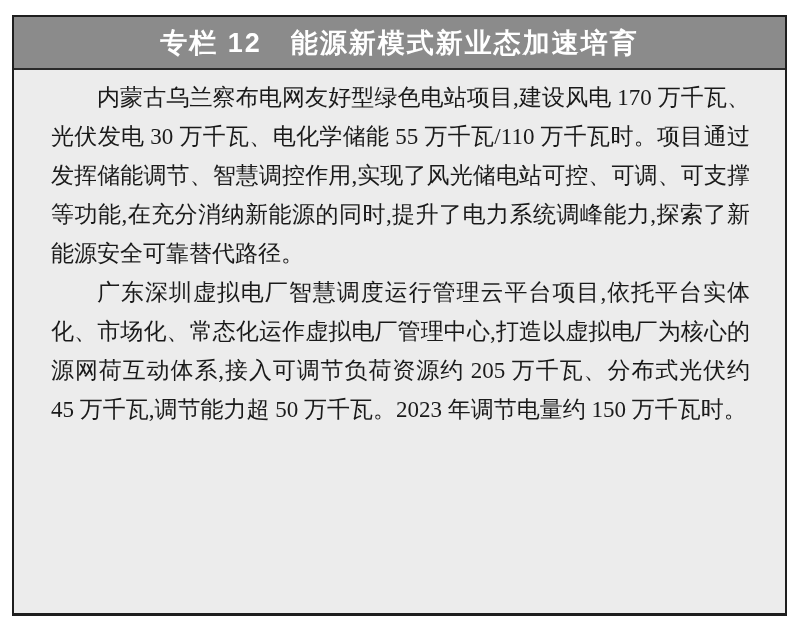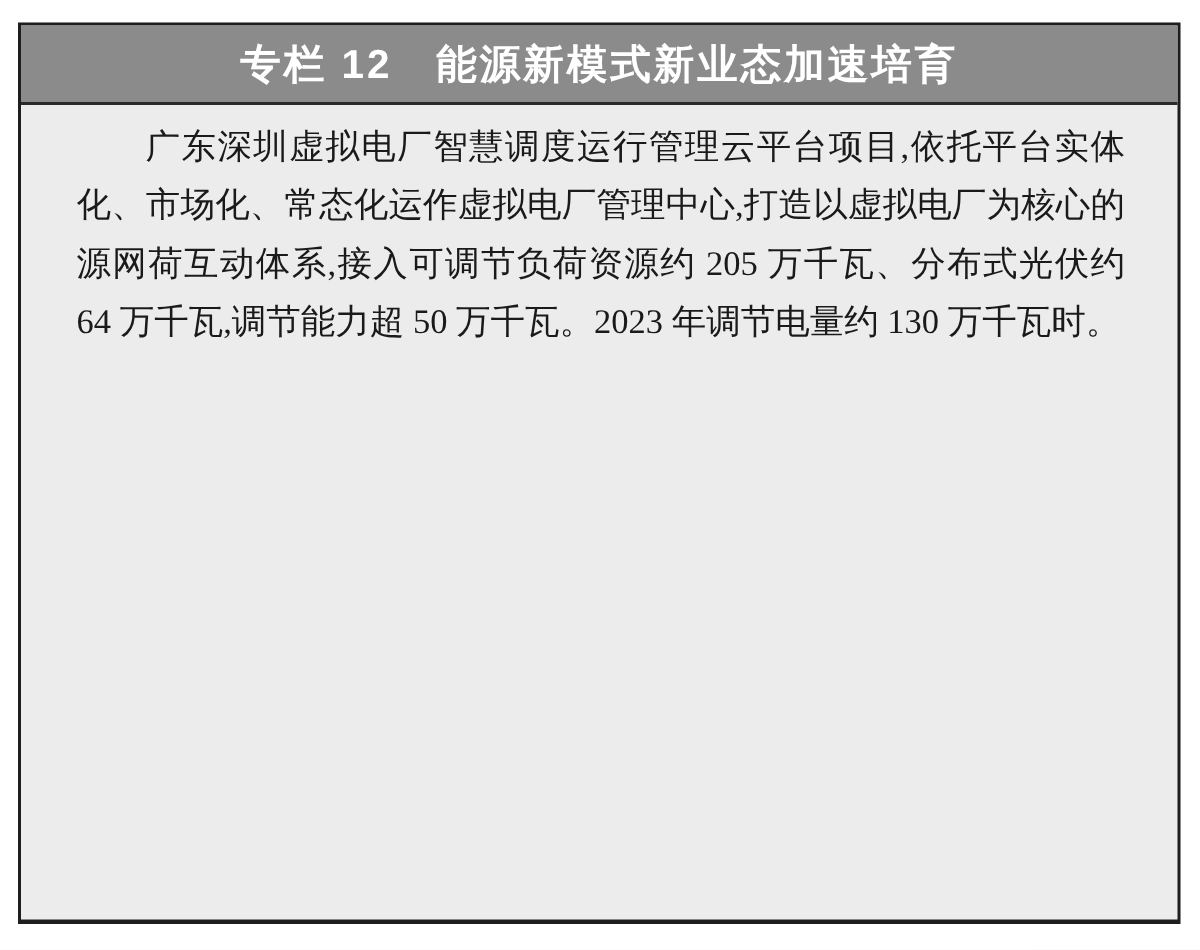--- a/index.html
+++ b/index.html
@@ -62,16 +62,17 @@
 </style>
 </head>
 <body>
 
 <div class="page">
   <div class="column-box">
     <div class="column-header">
       <span class="column-title">专栏 12　能源新模式新业态加速培育</span>
     </div>
     <div class="column-body">
-      <p>广东深圳虚拟电厂智慧调度运行管理云平台项目,依托平台实体化、市场化、常态化运作虚拟电厂管理中心,打造以虚拟电厂为核心的源网荷互动体系,接入可调节负荷资源约 205 万千瓦、分布式光伏约 64 万千瓦,调节能力超 50 万千瓦。2023 年调节电量约 130 万千瓦时。</p>
+      <p>内蒙古乌兰察布电网友好型绿色电站项目,建设风电 170 万千瓦、光伏发电 30 万千瓦、电化学储能 55 万千瓦/110 万千瓦时。项目通过发挥储能调节、智慧调控作用,实现了风光储电站可控、可调、可支撑等功能,在充分消纳新能源的同时,提升了电力系统调峰能力,探索了新能源安全可靠替代路径。</p>
+      <p>广东深圳虚拟电厂智慧调度运行管理云平台项目,依托平台实体化、市场化、常态化运作虚拟电厂管理中心,打造以虚拟电厂为核心的源网荷互动体系,接入可调节负荷资源约 205 万千瓦、分布式光伏约 45 万千瓦,调节能力超 50 万千瓦。2023 年调节电量约 150 万千瓦时。</p>
     </div>
   </div>
 </div>
 
 </body></html>

